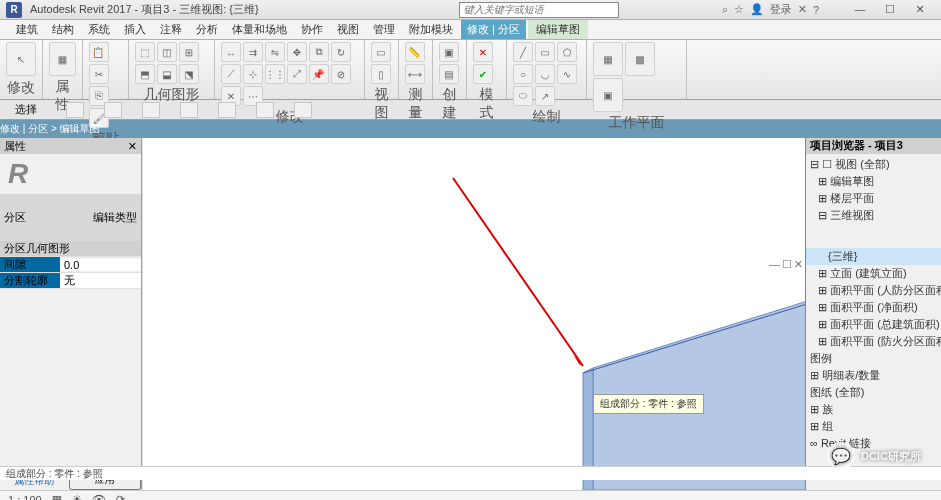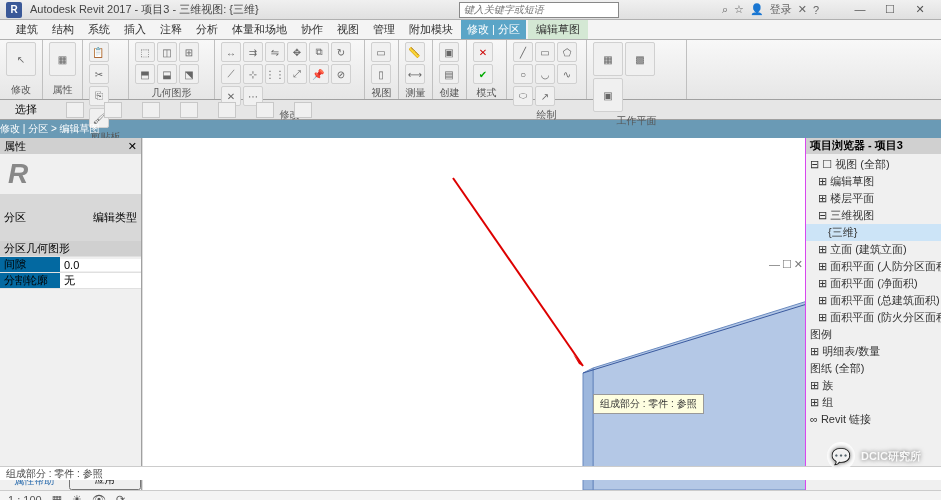--- a/index.html
+++ b/index.html
@@ -17,21 +17,21 @@
   .menubar { height:20px; background:#f4f4f4; display:flex; align-items:center; padding-left:10px; gap:2px; border-bottom:1px solid #b0b0b0; font-size:11px; }
   .menubar span { padding:2px 6px; color:#333; }
   .menubar .active { background:#5ba5c7; color:#fff; }
   .menubar .sub { background:#d4e8d4; color:#333; padding:2px 8px; }
   
   .ribbon { height:60px; background:linear-gradient(#f8f8f8,#e6e6e6); border-bottom:1px solid #a0a0a0; display:flex; }
   .panel { border-right:1px solid #c0c0c0; padding:2px 6px; display:flex; flex-direction:column; justify-content:space-between; }
   .panel .icons { display:flex; gap:2px; flex-wrap:wrap; }
   .ico { width:20px; height:20px; background:#f0f0f0; border:1px solid #d0d0d0; border-radius:2px; display:flex; align-items:center; justify-content:center; font-size:10px; color:#666; }
   .ico.big { width:30px; height:34px; }
-  .panel .label { text-align:center; font-size:10px; color:#555; padding-top:2px; }
+  .panel .label { text-align:center; font-size:14px; color:#555; padding-top:2px; }
   
   .quickbar { height:20px; background:#e6e6e6; border-bottom:1px solid #a0a0a0; display:flex; align-items:center; padding:0 6px; gap:20px; }
   .qbtn { width:18px; height:16px; background:#f0f0f0; border:1px solid #c8c8c8; }
   
   .ctxtab { height:18px; background:#6a9ab5; display:flex; align-items:center; padding:0 0; color:#fff; font-size:10px; }
   
   .main { display:flex; height:352px; }
   .propanel { width:142px; background:#f0f0f0; border-right:1px solid #a0a0a0; display:flex; flex-direction:column; }
   .propanel .phead { height:16px; background:#d0d0d0; padding:0 4px; display:flex; justify-content:space-between; align-items:center; font-size:10px; }
   .propanel .phead .x { cursor:pointer; }
@@ -47,21 +47,21 @@
   .propanel .bottom button { flex:1; font-size:10px; }
   .viewport { flex:1; background:#fff; position:relative; overflow:hidden; border-left:1px solid #ddd; }
   .viewport svg { position:absolute; top:0; left:0; }
   .tooltip { position:absolute; left:450px; top:256px; background:#fefee0; border:1px solid #999; padding:2px 6px; font-size:10px; color:#333; }
   .browser { width:136px; background:#f0f0f0; border-left:1px solid #d946ef; display:flex; flex-direction:column; font-size:10px; }
   .browser .bhead { height:16px; background:#d0d0d0; padding:0 4px; font-weight:bold; }
   .browser .tree { padding:2px 0; overflow:hidden; }
   .browser .node { padding:1px 0 1px 4px; white-space:nowrap; color:#333; }
   .browser .node.l1 { padding-left:12px; }
   .browser .node.l2 { padding-left:22px; }
-  .browser .sel { background:#cce4f7; }
+  .browser .sel { background:#cce4f7;margin-top:24px; }
   .msgbar { position:absolute; bottom:20px; left:0; right:0; height:14px; background:#fff; font-size:10px; color:#444; padding:0 6px; border-top:1px solid #ccc; }
   .watermark { position:absolute; right:20px; bottom:30px; color:rgba(255,255,255,.9); font-size:22px; font-weight:bold; text-shadow:0 0 4px rgba(0,0,0,.6); display:flex; align-items:center; gap:6px; }
   .watermark .wx { width:28px; height:28px; background:rgba(255,255,255,.8); border-radius:50%; display:flex; align-items:center; justify-content:center; font-size:16px; }
   .minibox { position:absolute; right:2px; top:120px; display:flex; gap:2px; font-size:9px; color:#777; }
   .rulerbar { height:18px; background:#f4f4f4; border-top:1px solid #ccc; display:flex; align-items:center; padding:0 8px; font-size:10px; color:#555; gap:10px; }
 </style>
 </head>
 <body>
 
 <div class="titlebar">

